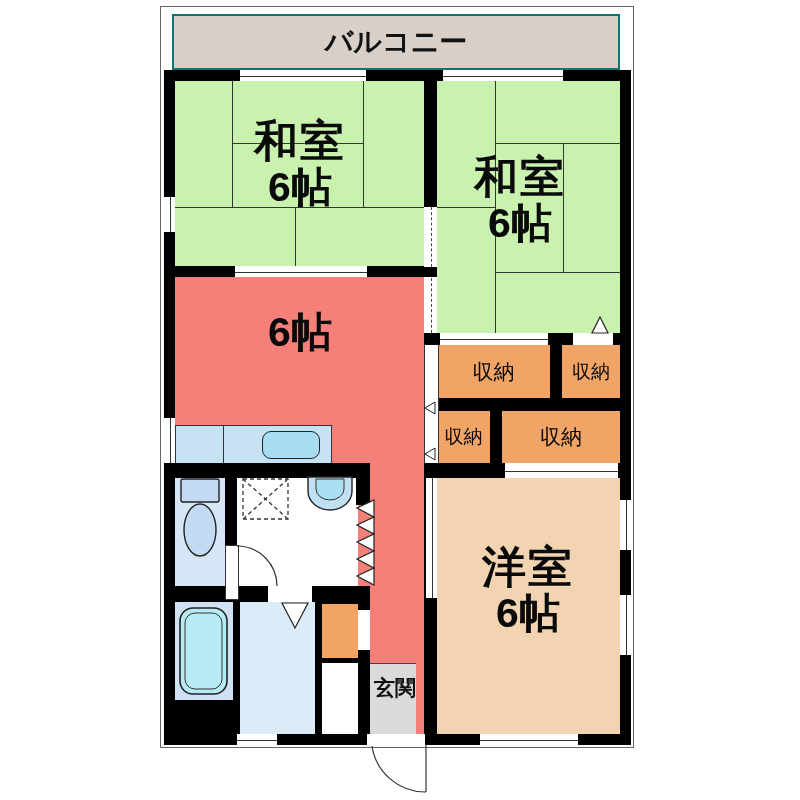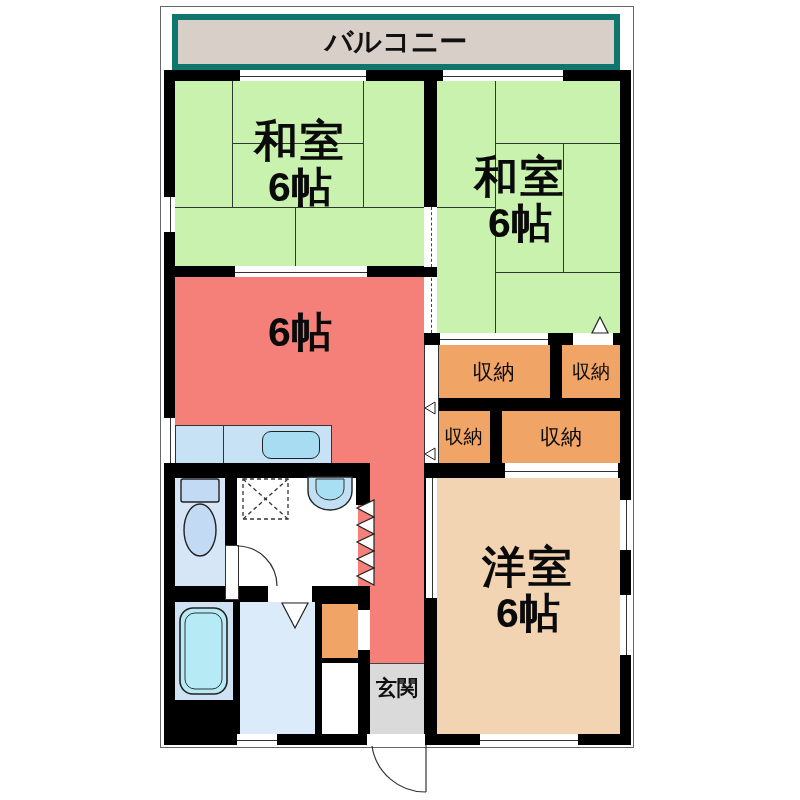--- a/index.html
+++ b/index.html
@@ -6,21 +6,21 @@
   .plan{position:relative;width:800px;height:800px;background:#fff;
         font-family:"Liberation Sans","DejaVu Sans",sans-serif;color:#111;overflow:hidden;}
   .a{position:absolute;box-sizing:border-box;}
   
   .w{position:absolute;background:#000;}
   
   .tatami{background:#c9f2ae;}
   .dk{background:#f48079;}
   .western{background:#f2d4b2;}
   .closet{background:#f0a465;}
-  .balcony{background:#d8cfc8;border:6px solid #0f766e;display:flex;align-items:center;justify-content:center;}
+  .balcony{background:#d8cfc8;border:2px solid #0f766e;display:flex;align-items:center;justify-content:center;}
   .genkan{background:#dadada;border-top:1px solid #444;display:flex;align-items:flex-start;justify-content:center;}
   .waterblue{background:#d6e6f7;}
   .waterblue2{background:#dcebfa;}
   .bathblue{background:#cfe2f3;}
   .white-room{background:#ffffff;}
   
   .tat{position:absolute;background:#2e3a2e;}
   
   .open{position:absolute;background:#fff;}
   .win-h{position:absolute;background:#fff;}
@@ -66,21 +66,21 @@
   <div class="a western" style="left:437px;top:473px;width:183px;height:261px;"></div>
   <div class="a closet" style="left:437px;top:345px;width:113px;height:53px;"></div>
   <div class="a closet" style="left:562px;top:345px;width:58px;height:53px;"></div>
   <div class="a closet" style="left:437px;top:411px;width:53px;height:52px;"></div>
   <div class="a closet" style="left:502px;top:411px;width:118px;height:52px;"></div>
   <div class="a waterblue" style="left:175px;top:477px;width:50px;height:109px;"></div>
   <div class="a white-room" style="left:237px;top:477px;width:121px;height:109px;"></div>
   <div class="a bathblue" style="left:175px;top:602px;width:58px;height:98px;"></div>
   <div class="a waterblue2" style="left:240px;top:602px;width:75px;height:132px;"></div>
   <div class="a closet" style="left:322px;top:604px;width:36px;height:54px;box-shadow:0 0 0 5px #000;"></div>
-  <div class="a genkan" style="left:370px;top:663px;width:54px;height:71px;">
+  <div class="a genkan" style="left:370px;top:663px;width:46px;height:71px;justify-content:flex-end;">
     <span class="glabel">玄関</span>
   </div>
 
   <div class="tat" style="left:175px;top:207px;width:249px;height:1px;"></div>
   <div class="tat" style="left:232px;top:81px;width:1px;height:126px;"></div>
   <div class="tat" style="left:363px;top:81px;width:1px;height:126px;"></div>
   <div class="tat" style="left:232px;top:143px;width:131px;height:1px;"></div>
   <div class="tat" style="left:295px;top:207px;width:1px;height:59px;"></div>
   <div class="tat" style="left:495px;top:81px;width:1px;height:252px;"></div>
   <div class="tat" style="left:495px;top:143px;width:125px;height:1px;"></div>

